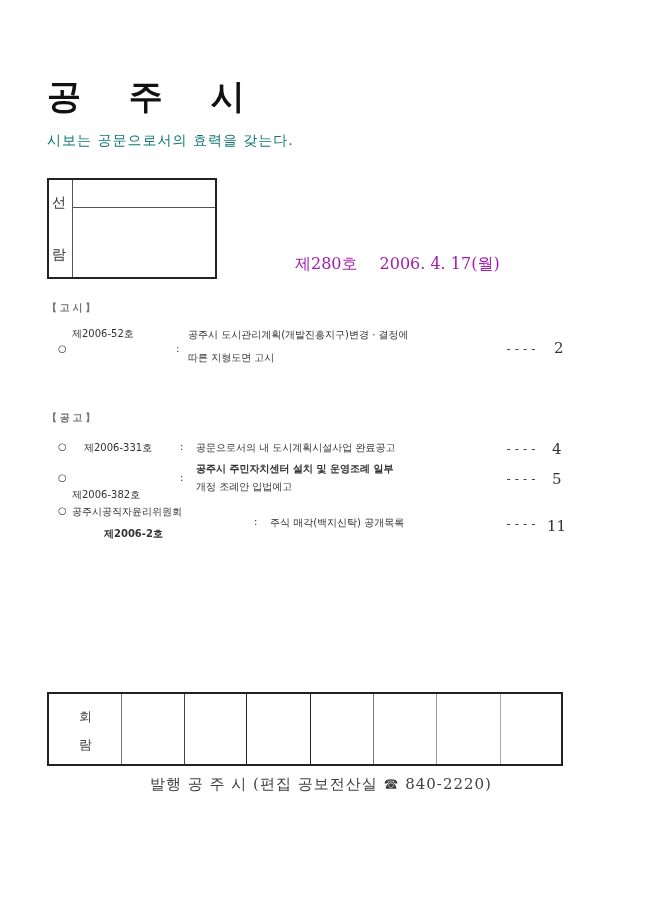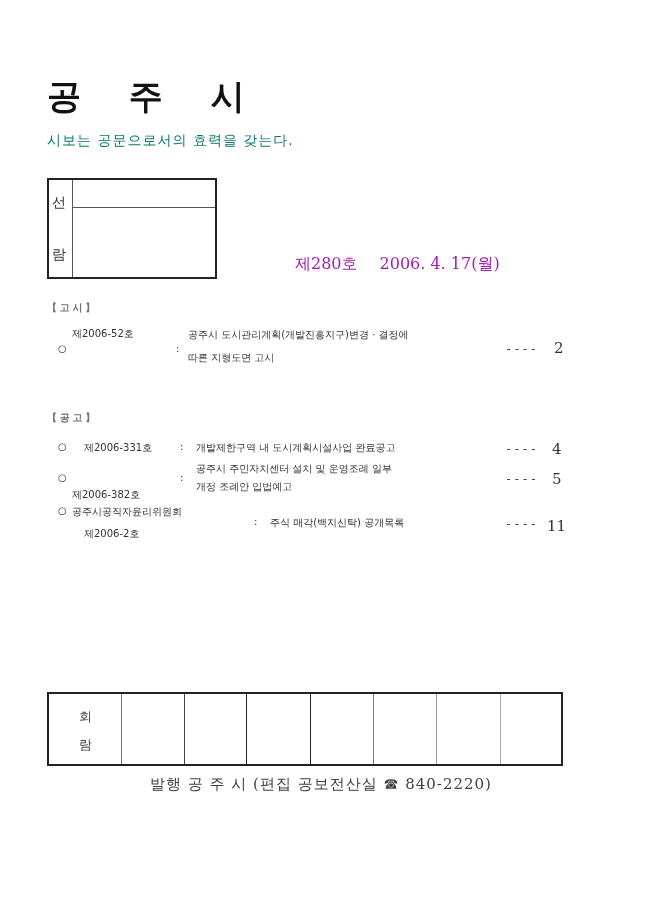--- a/index.html
+++ b/index.html
@@ -56,39 +56,39 @@
   <div class="abs dash" style="left:505px; top:342px;">----</div>
   <div class="abs page" style="left:554px; top:339px;">2</div>
 </div>
 
 <div class="abs sec-head" style="left:47px; top:411px;">【 공      고 】</div>
 
 <div>
   <div class="abs item" style="left:58px; top:441px;">○</div>
   <div class="abs item" style="left:72px; top:441px;margin-left:12px;">제2006-331호</div>
   <div class="abs item" style="left:180px; top:441px;">:</div>
-  <div class="abs item" style="left:196px; top:441px;">개발제한구역 내 도시계획시설사업 완료공고</div>
+  <div class="abs item" style="left:196px; top:441px;">공문으로서의 내 도시계획시설사업 완료공고</div>
   <div class="abs dash" style="left:505px; top:442px;">----</div>
   <div class="abs page" style="left:552px; top:440px;">4</div>
 </div>
 
 <div>
   <div class="abs item" style="left:58px; top:472px;">○</div>
   <div class="abs item" style="left:72px; top:488px;">제2006-382호</div>
   <div class="abs item" style="left:180px; top:472px;">:</div>
-  <div class="abs item" style="left:196px; top:462px;">공주시 주민자치센터 설치 및 운영조례 일부</div>
+  <div class="abs item" style="left:196px; top:462px;font-weight:bold;">공주시 주민자치센터 설치 및 운영조례 일부</div>
   <div class="abs item" style="left:196px; top:480px;">개정 조례안 입법예고</div>
   <div class="abs dash" style="left:505px; top:472px;">----</div>
   <div class="abs page" style="left:552px; top:470px;">5</div>
 </div>
 
 <div>
   <div class="abs item" style="left:58px; top:505px;">○</div>
   <div class="abs item" style="left:72px; top:505px;">공주시공직자윤리위원회</div>
-  <div class="abs item" style="left:84px; top:527px;">제2006-2호</div>
+  <div class="abs item" style="left:104px; top:527px;font-weight:bold;">제2006-2호</div>
   <div class="abs item" style="left:254px; top:516px;">:</div>
   <div class="abs item" style="left:270px; top:516px;">주식 매각(백지신탁) 공개목록</div>
   <div class="abs dash" style="left:505px; top:517px;">----</div>
   <div class="abs page" style="left:547px; top:517px;">11</div>
 </div>
 
 <div class="abs review">
   <div class="lab" style="top:14px;">회</div>
   <div class="lab" style="top:42px;">람</div>
   <div class="cell" style="left:72px;"></div>

